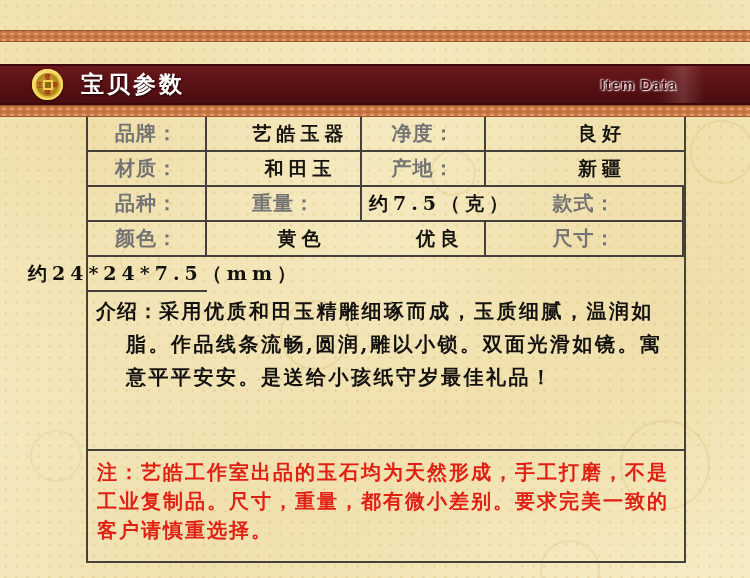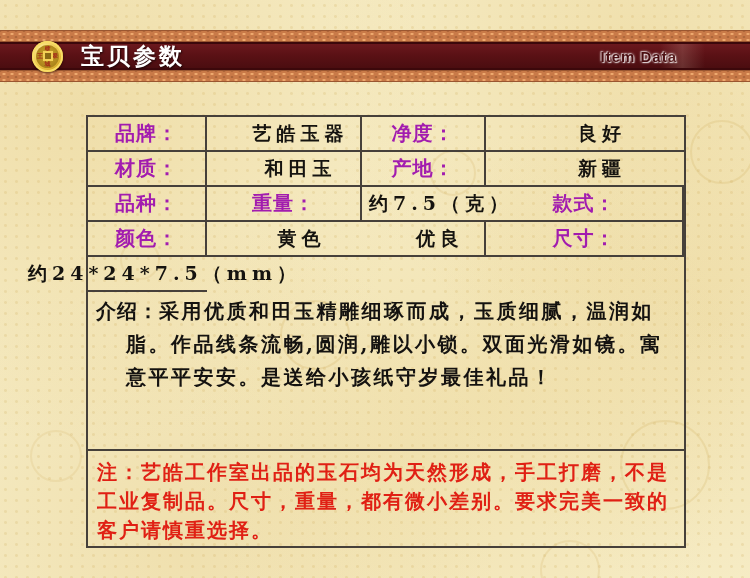--- a/index.html
+++ b/index.html
@@ -49,26 +49,27 @@
     background-color:var(--strip);
     background-image:
       radial-gradient(rgba(240,172,112,.95) 1.2px, rgba(240,172,112,0) 2px),
       radial-gradient(rgba(150,86,48,.55) 1px, rgba(150,86,48,0) 1.8px);
     background-size:8px 6px, 8px 6px;
     background-position:0 0, 4px 3px;
     border-top:1px solid #9a5630;
     border-bottom:1px solid #9a5630;
   }
   .bar{
-    height:28px;
+    height:41px;
     display:flex;align-items:center;
     position:relative;
     background:linear-gradient(180deg,#6b181d 0%, #5a1115 48%, #4b0d10 100%);
     border-top:2px solid #3c080b;
     border-bottom:2px solid #3c080b;
+    margin-top:22px;
   }
   .bar::after{ 
     content:"";position:absolute;top:0;bottom:0;left:88%;width:6%;
     background:linear-gradient(90deg, rgba(255,255,255,0), rgba(255,230,210,.16) 50%, rgba(255,255,255,0));
     pointer-events:none;
   }
   .coin{
     position:relative;width:31px;height:31px;margin-left:32px;flex:0 0 auto;
     border-radius:50%;
     background:radial-gradient(circle at 35% 30%, #ffef9e, #ecc342 55%, #b8860b 92%);
@@ -112,38 +113,38 @@
   }
   .cell{
     height:35px;
     border-bottom:2px solid var(--border);
     border-right:2px solid var(--border);
     display:flex;align-items:center;justify-content:center;
     white-space:nowrap;
   }
   .cell.c4{border-right:none;}
   .cell.label{
-    font-size:20px;font-weight:bold;color:#a21caf;letter-spacing:1px;
+    font-size:20px;font-weight:bold;color:#737373;letter-spacing:1px;
   }
   .cell.value{
     font-family:"DejaVu Serif", serif;
     font-size:19px;font-weight:600;color:#15130f;letter-spacing:5px;padding-left:34px;
   }
   .intro{
     height:159px;
     border-bottom:2px solid var(--border);
   }
   .intro p{
     font-family:"DejaVu Serif", serif;
     font-size:20px;line-height:33px;font-weight:bold;
     color:var(--ink);letter-spacing:2.5px;
     padding:3px 14px 0 38px;text-indent:-30px;
   }
   .intro .intro-label{font-family:"Liberation Sans", sans-serif;font-weight:bold;letter-spacing:1px;}
-  .note{height:95px;}
+  .note{height:110px;}
   .note p{
     font-family:"DejaVu Serif", serif;
     font-size:20px;line-height:29px;font-weight:bold;
     color:var(--red);letter-spacing:2px;
     padding:7px 12px 0 9px;
   }
 </style>
 </head>
 <body>
 

